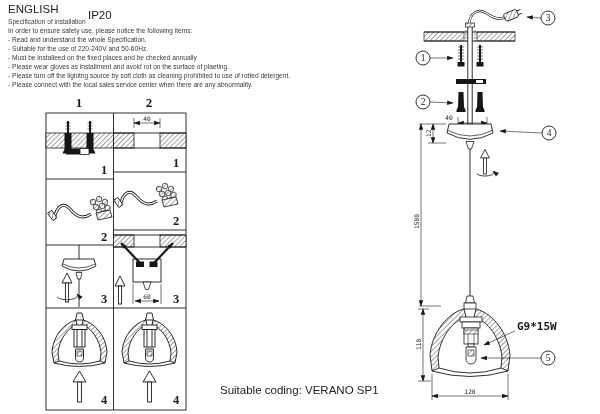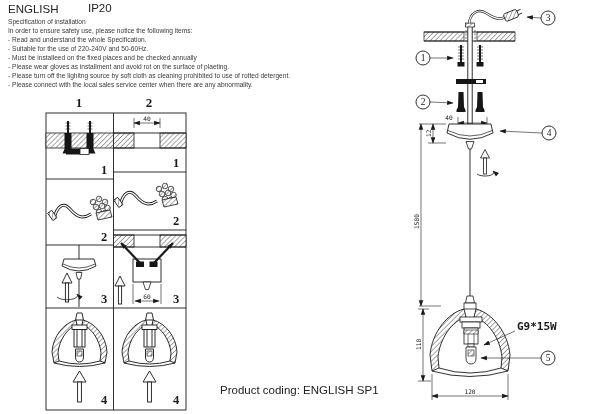--- a/index.html
+++ b/index.html
@@ -2,21 +2,21 @@
 <html><head>
 <meta charset="utf-8">
 <style>
   html,body{margin:0;padding:0;}
   body{
     width:600px;height:414px;position:relative;overflow:hidden;
     background:#ffffff;font-family:"Liberation Sans", sans-serif;color:#2a2a2a;
   }
   .abs{position:absolute;}
   #hdr-lang{left:8px;top:3px;font-size:11.5px;color:#222;text-align:right;}
-  #hdr-ip{left:88px;top:2px;font-size:11.5px;color:#222;}
+  #hdr-ip{left:88px;top:9px;font-size:11.5px;color:#222;}
   #spec{left:8px;top:17px;width:430px;font-size:6.6px;line-height:9px;color:#3a3a3a;white-space:nowrap;}
   #footer{left:220px;top:384px;font-size:11.5px;color:#222;}
   svg text{font-family:"DejaVu Sans Mono", monospace;fill:#1a1a1a;}
   text.step{font-family:"Liberation Serif", serif;font-weight:bold;font-size:12.5px;}
   text.colhdr{font-family:"Liberation Serif", serif;font-weight:bold;font-size:13px;}
   text.callout{font-family:"Liberation Serif", serif;font-size:9.5px;}
   text.dim{font-size:6.2px;}
   text.bulb{font-weight:bold;font-size:11px;}
 </style>
 </head>
@@ -29,21 +29,21 @@
   <div>Specification of installation</div>
   <div>In order to ensure safety use, please notice the following items:</div>
   <div>- Read and understand the whole Specification.</div>
   <div>- Suitable for the use of 220-240V and 50-60Hz.</div>
   <div>- Must be installeed on the fixed places and be checked annually</div>
   <div>- Please wear gloves as installment and avoid rot on the surface of plaeting.</div>
   <div>- Please turn off the lighitng source by soft cloth as cleaning prohibited to use of rotted detergent.</div>
   <div>- Please connect with the local sales service center when there are any abnormality.</div>
 </div>
 
-<div class="abs" id="footer">Product coding: ENGLISH SP1</div>
+<div class="abs" id="footer">Suitable coding: VERANO SP1</div>
 
 <svg class="abs" style="left:0;top:0" width="600" height="414" viewBox="0 0 600 414">
   <defs>
     <pattern id="h1" patternUnits="userSpaceOnUse" width="3.5" height="3.5" patternTransform="rotate(45)">
       <rect width="3.5" height="3.5" fill="#ffffff"></rect>
       <line x1="0" y1="0" x2="0" y2="3.5" stroke="#4a4a4a" stroke-width="1"></line>
     </pattern>
     <marker id="ar" viewBox="0 0 10 10" refX="9" refY="5" markerWidth="6.5" markerHeight="6.5" orient="auto-start-reverse" markerUnits="userSpaceOnUse">
       <path d="M0,1.5 L10,5 L0,8.5 Z" fill="#1a1a1a"></path>
     </marker>

